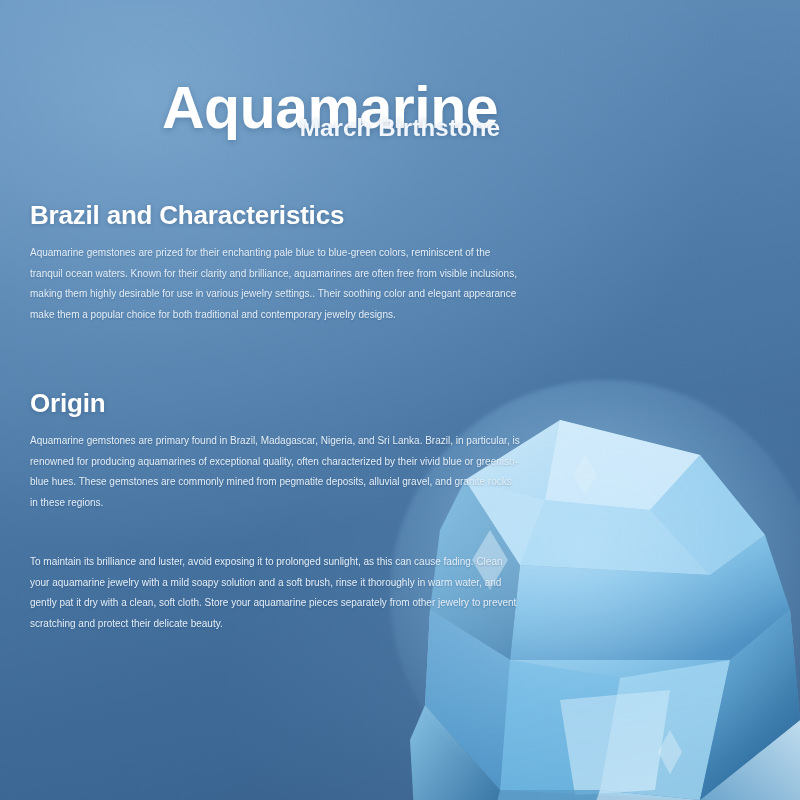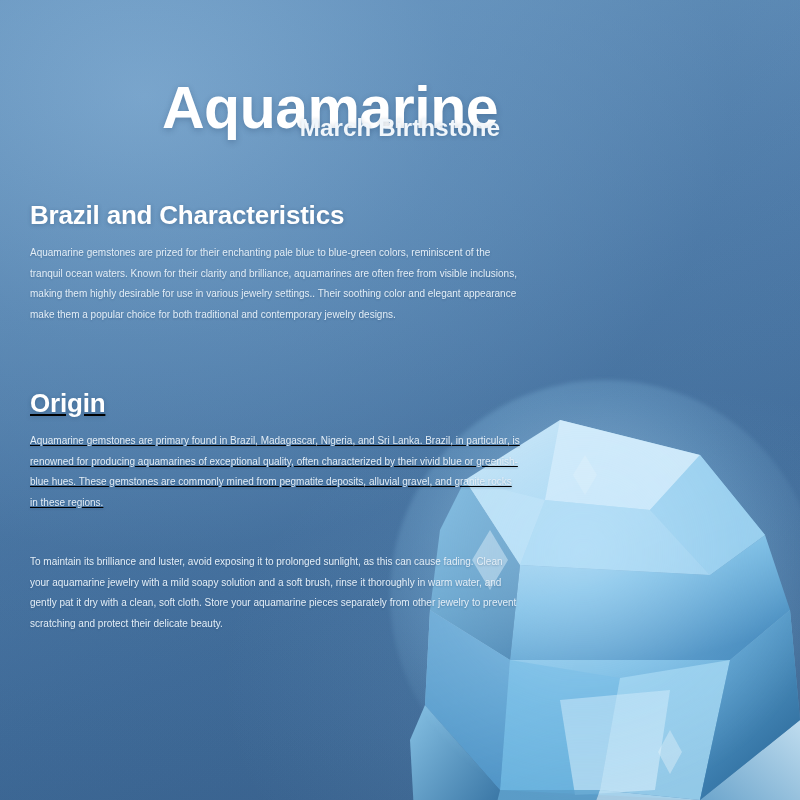--- a/index.html
+++ b/index.html
@@ -100,21 +100,21 @@
     text-shadow: 0 1px 4px rgba(25,55,90,0.3);
   }
   .section-body {
     color: #e3eef7;
     font-size: 10px;
     line-height: 20.5px;
     margin: 0;
     text-shadow: 0 1px 2px rgba(30,60,95,0.30);
   }
   #section-color   { top: 200px; }
-  #section-origin  { top: 388px; text-decoration: underline; }
+  #section-origin  { top: 388px; }
   #section-care    { top: 552px; }
 </style>
 </head>
 <body>
 
 <div class="poster">
 
   <div class="bg-vignette"></div>
 
   <div class="gem-wrap">

